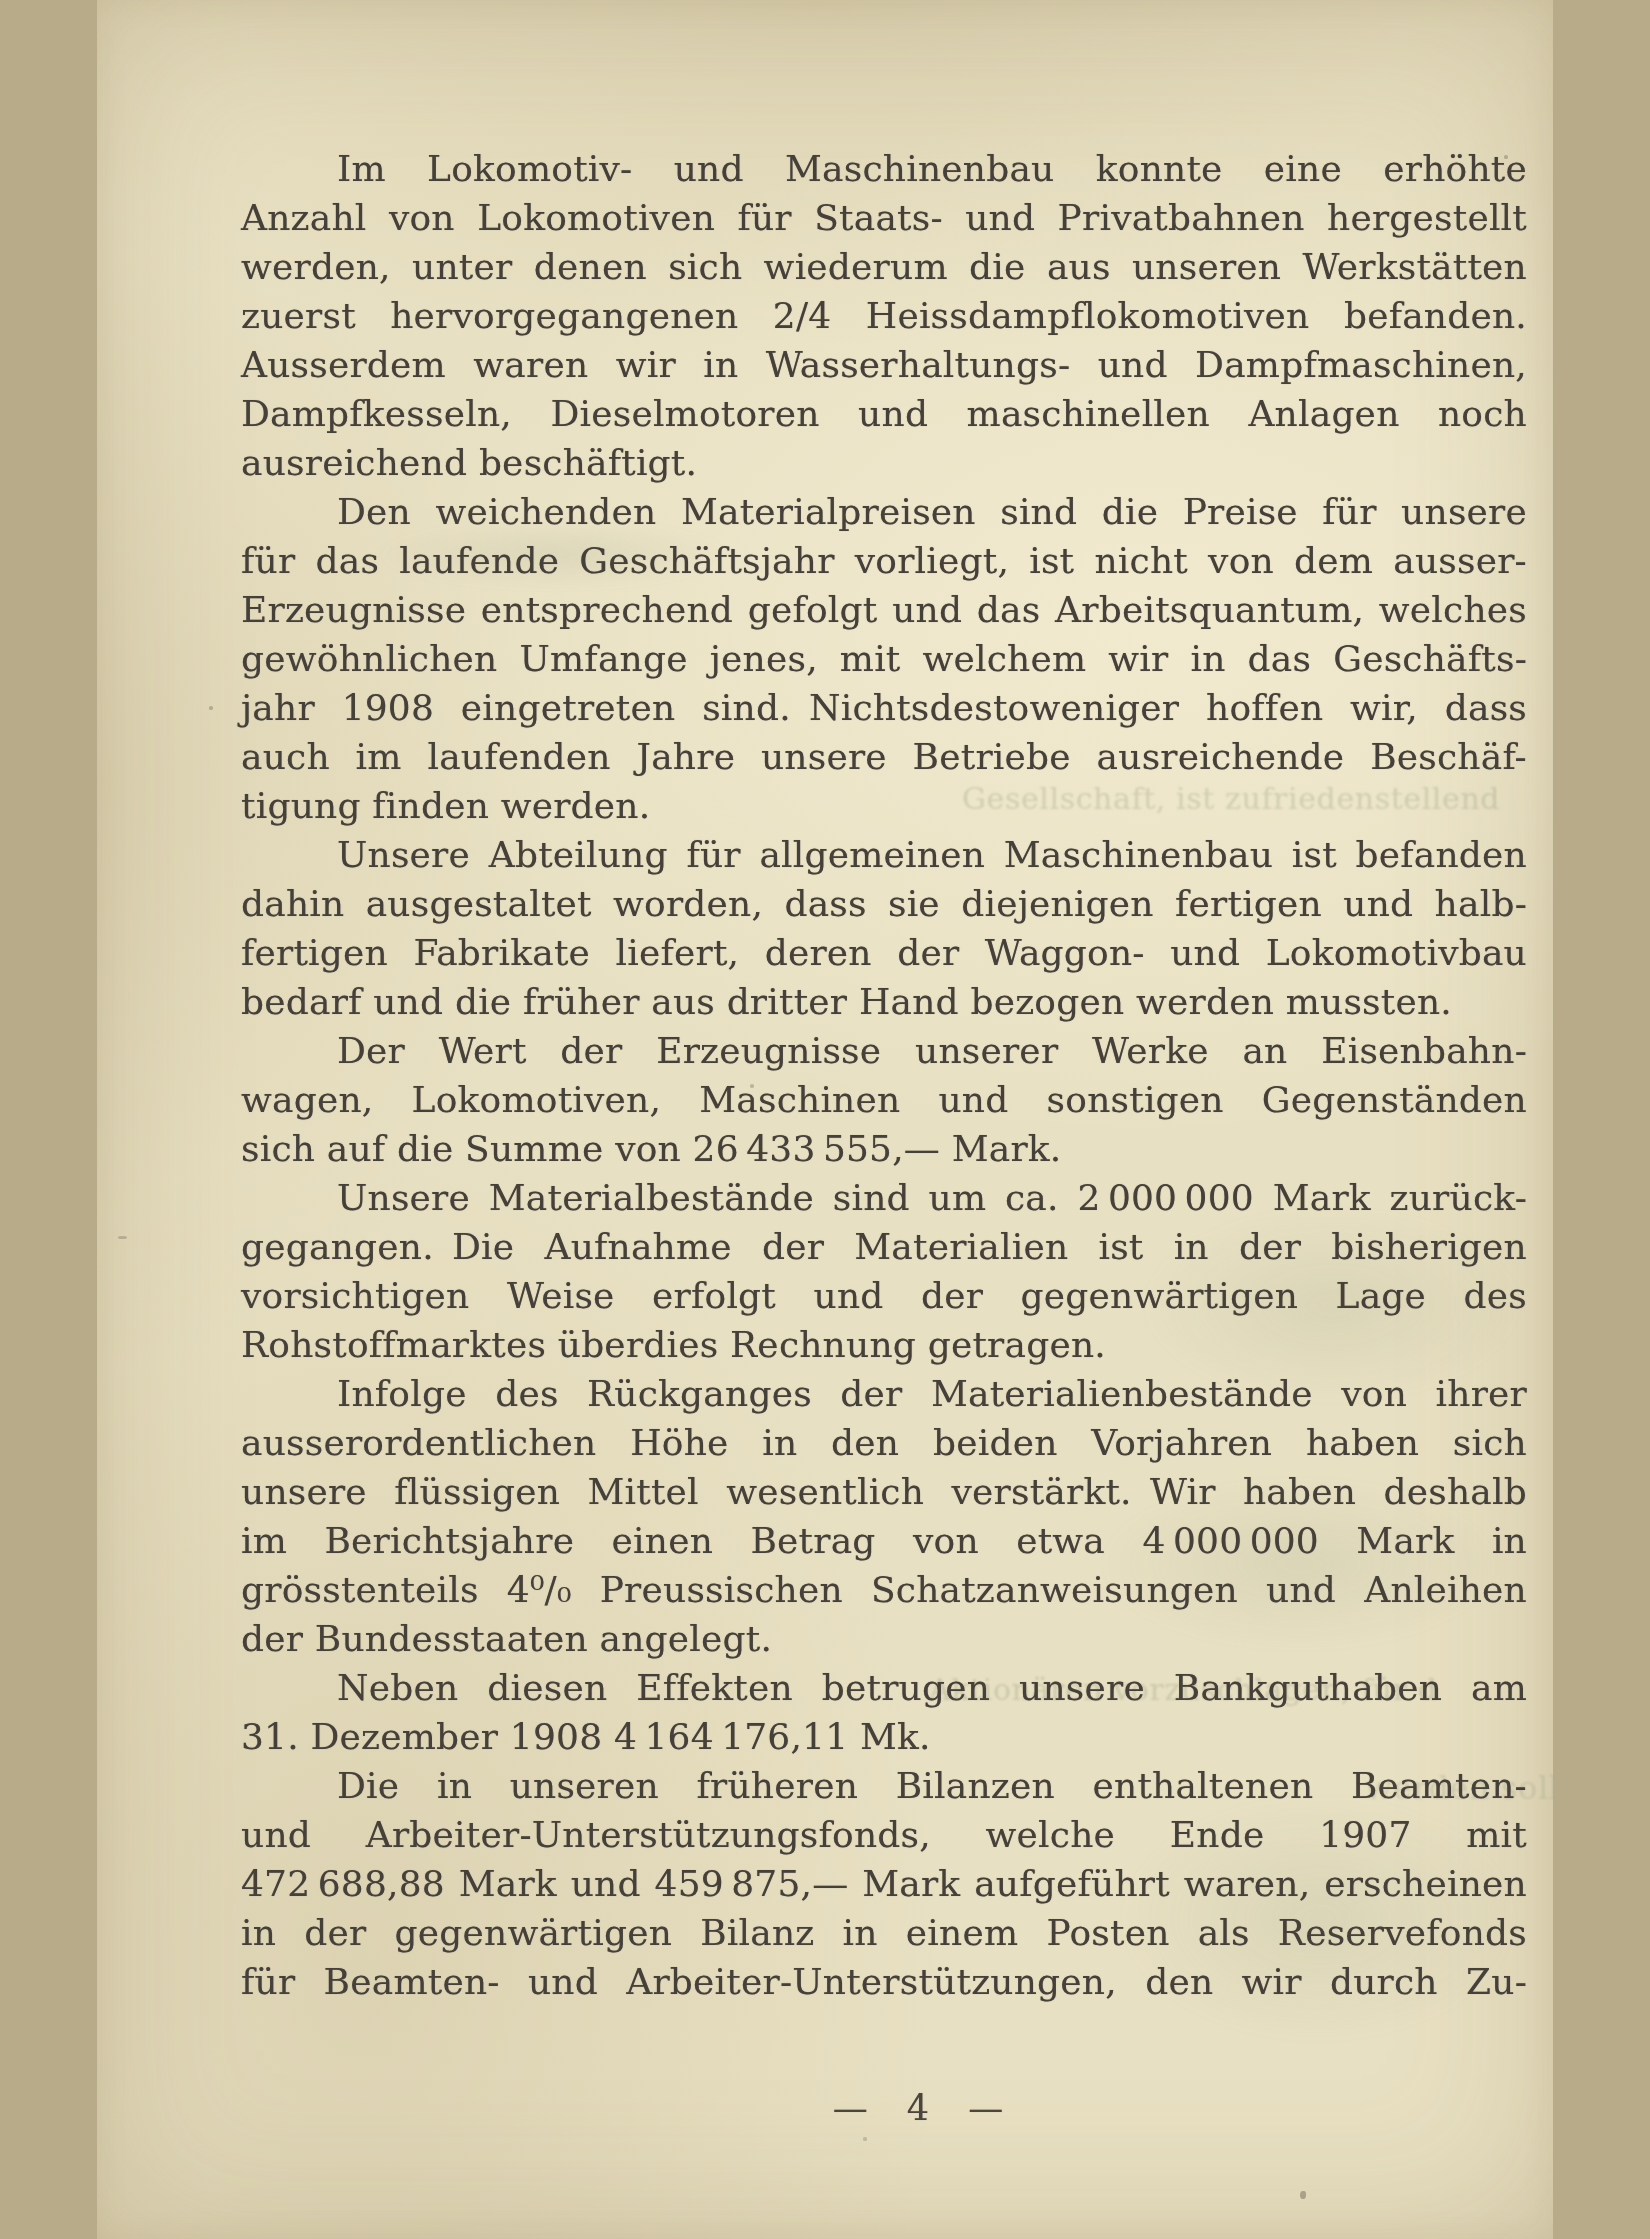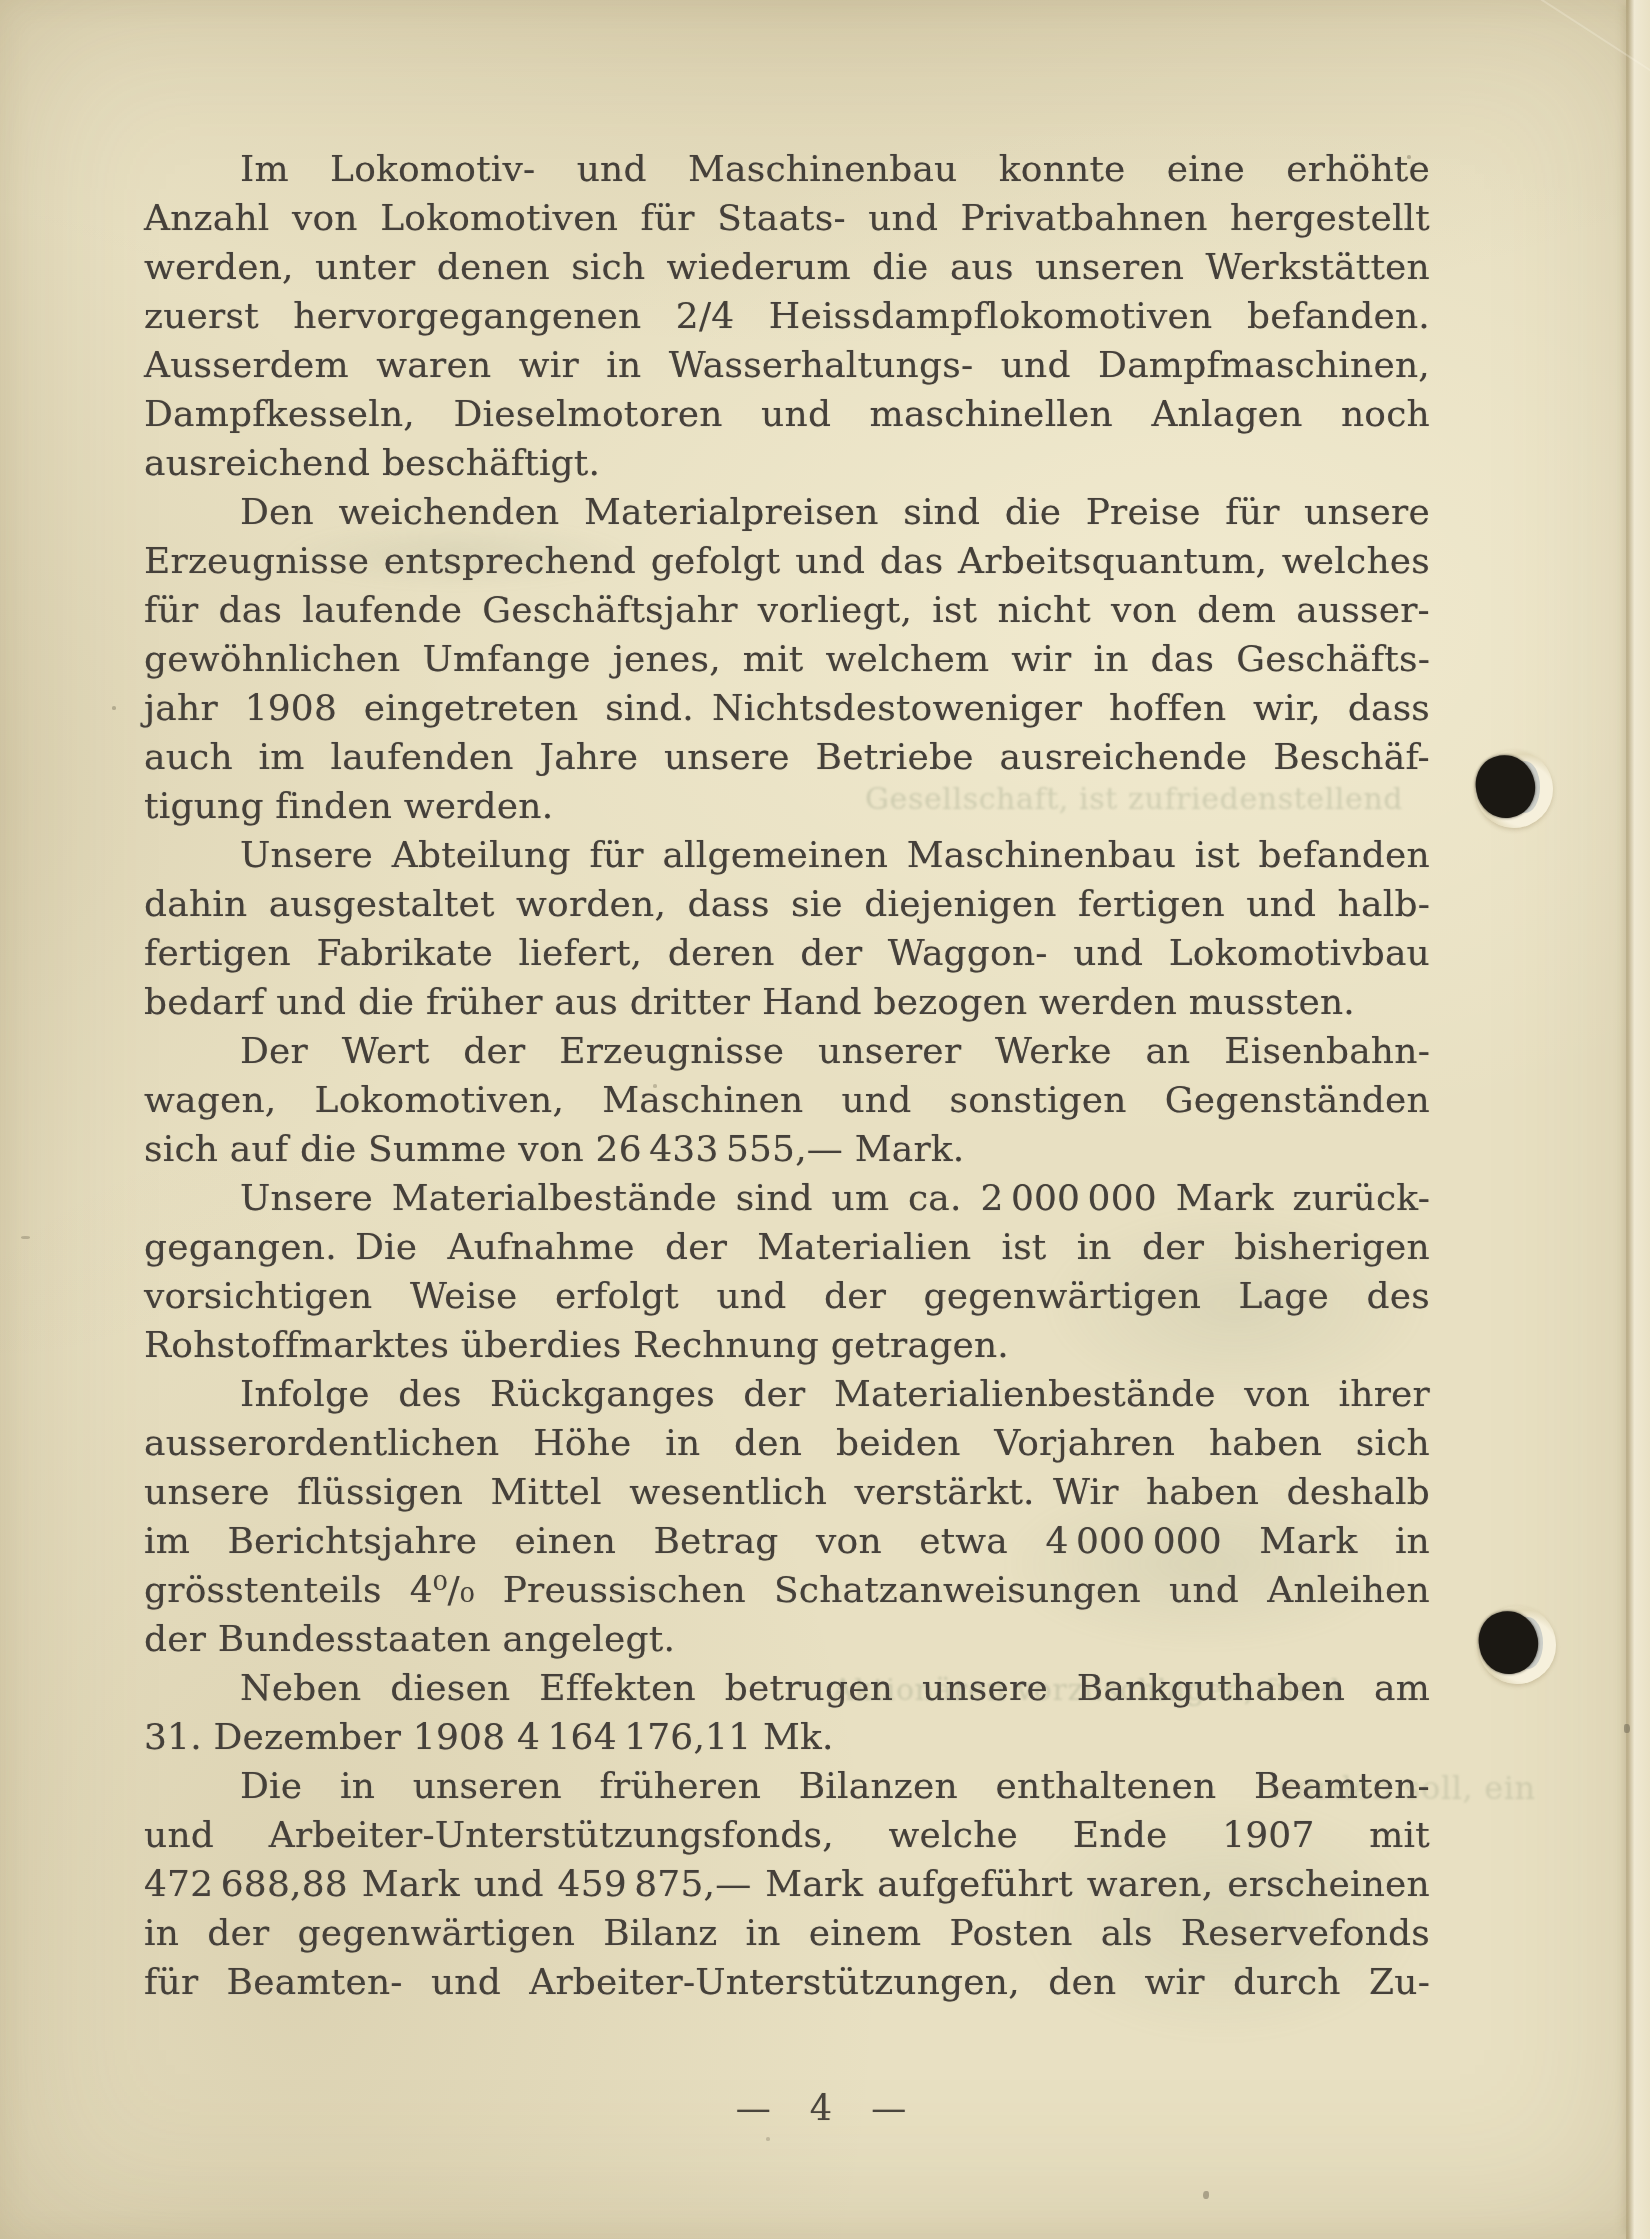--- a/index.html
+++ b/index.html
@@ -1,18 +1,18 @@
 <!DOCTYPE html>
 <html style="font-size:15px"><head>
 <meta charset="utf-8">
 <style>
   html,body{margin:0;padding:0;background:#b7ab8a;}
   .page{
     position:relative;
-    width:1650px;height:2239px;
+    width:1456px;height:2239px;
     margin:0 auto;
     overflow:hidden;
     background:
       radial-gradient(1119px 746px at 72% 28%, rgba(255,250,228,.38), rgba(255,250,228,0) 70%),
       radial-gradient(839px 1212px at 18% 88%, rgba(118,95,45,.10), rgba(118,95,45,0) 70%),
       radial-gradient(1398px 466px at 50% 0%, rgba(118,95,45,.09), rgba(118,95,45,0) 75%),
       radial-gradient(653px 839px at 0% 35%, rgba(118,95,45,.08), rgba(118,95,45,0) 70%),
       #e8e0c2;
     box-shadow: inset 0 0 158px rgba(118,95,50,.22), inset 0 0 32px rgba(118,95,50,.10);
     font-family:"DejaVu Serif","Liberation Serif",serif;
@@ -115,22 +115,22 @@
 
   <div class="textblock" id="textblock">
       <div class="line indent">Im Lokomotiv- und Maschinenbau konnte eine erhöhte</div>
       <div class="line">Anzahl von Lokomotiven für Staats- und Privatbahnen hergestellt</div>
       <div class="line">werden, unter denen sich wiederum die aus unseren Werkstätten</div>
       <div class="line">zuerst hervorgegangenen 2/4 Heissdampflokomotiven befanden.</div>
       <div class="line">Ausserdem waren wir in Wasserhaltungs- und Dampfmaschinen,</div>
       <div class="line">Dampfkesseln, Dieselmotoren und maschinellen Anlagen noch</div>
       <div class="line end">ausreichend beschäftigt.</div>
       <div class="line indent">Den weichenden Materialpreisen sind die Preise für unsere</div>
+      <div class="line">für das laufende Geschäftsjahr vorliegt, ist nicht von dem ausser-</div>
       <div class="line">Erzeugnisse entsprechend gefolgt und das Arbeitsquantum, welches</div>
-      <div class="line">für das laufende Geschäftsjahr vorliegt, ist nicht von dem ausser-</div>
       <div class="line">gewöhnlichen Umfange jenes, mit welchem wir in das Geschäfts-</div>
       <div class="line">jahr 1908 eingetreten sind. Nichtsdestoweniger hoffen wir, dass</div>
       <div class="line">auch im laufenden Jahre unsere Betriebe ausreichende Beschäf-</div>
       <div class="line end">tigung finden werden.</div>
       <div class="line indent">Unsere Abteilung für allgemeinen Maschinenbau ist befanden</div>
       <div class="line">dahin ausgestaltet worden, dass sie diejenigen fertigen und halb-</div>
       <div class="line">fertigen Fabrikate liefert, deren der Waggon- und Lokomotivbau</div>
       <div class="line end">bedarf und die früher aus dritter Hand bezogen werden mussten.</div>
       <div class="line indent">Der Wert der Erzeugnisse unserer Werke an Eisenbahn-</div>
       <div class="line">wagen, Lokomotiven, Maschinen und sonstigen Gegenständen</div>

